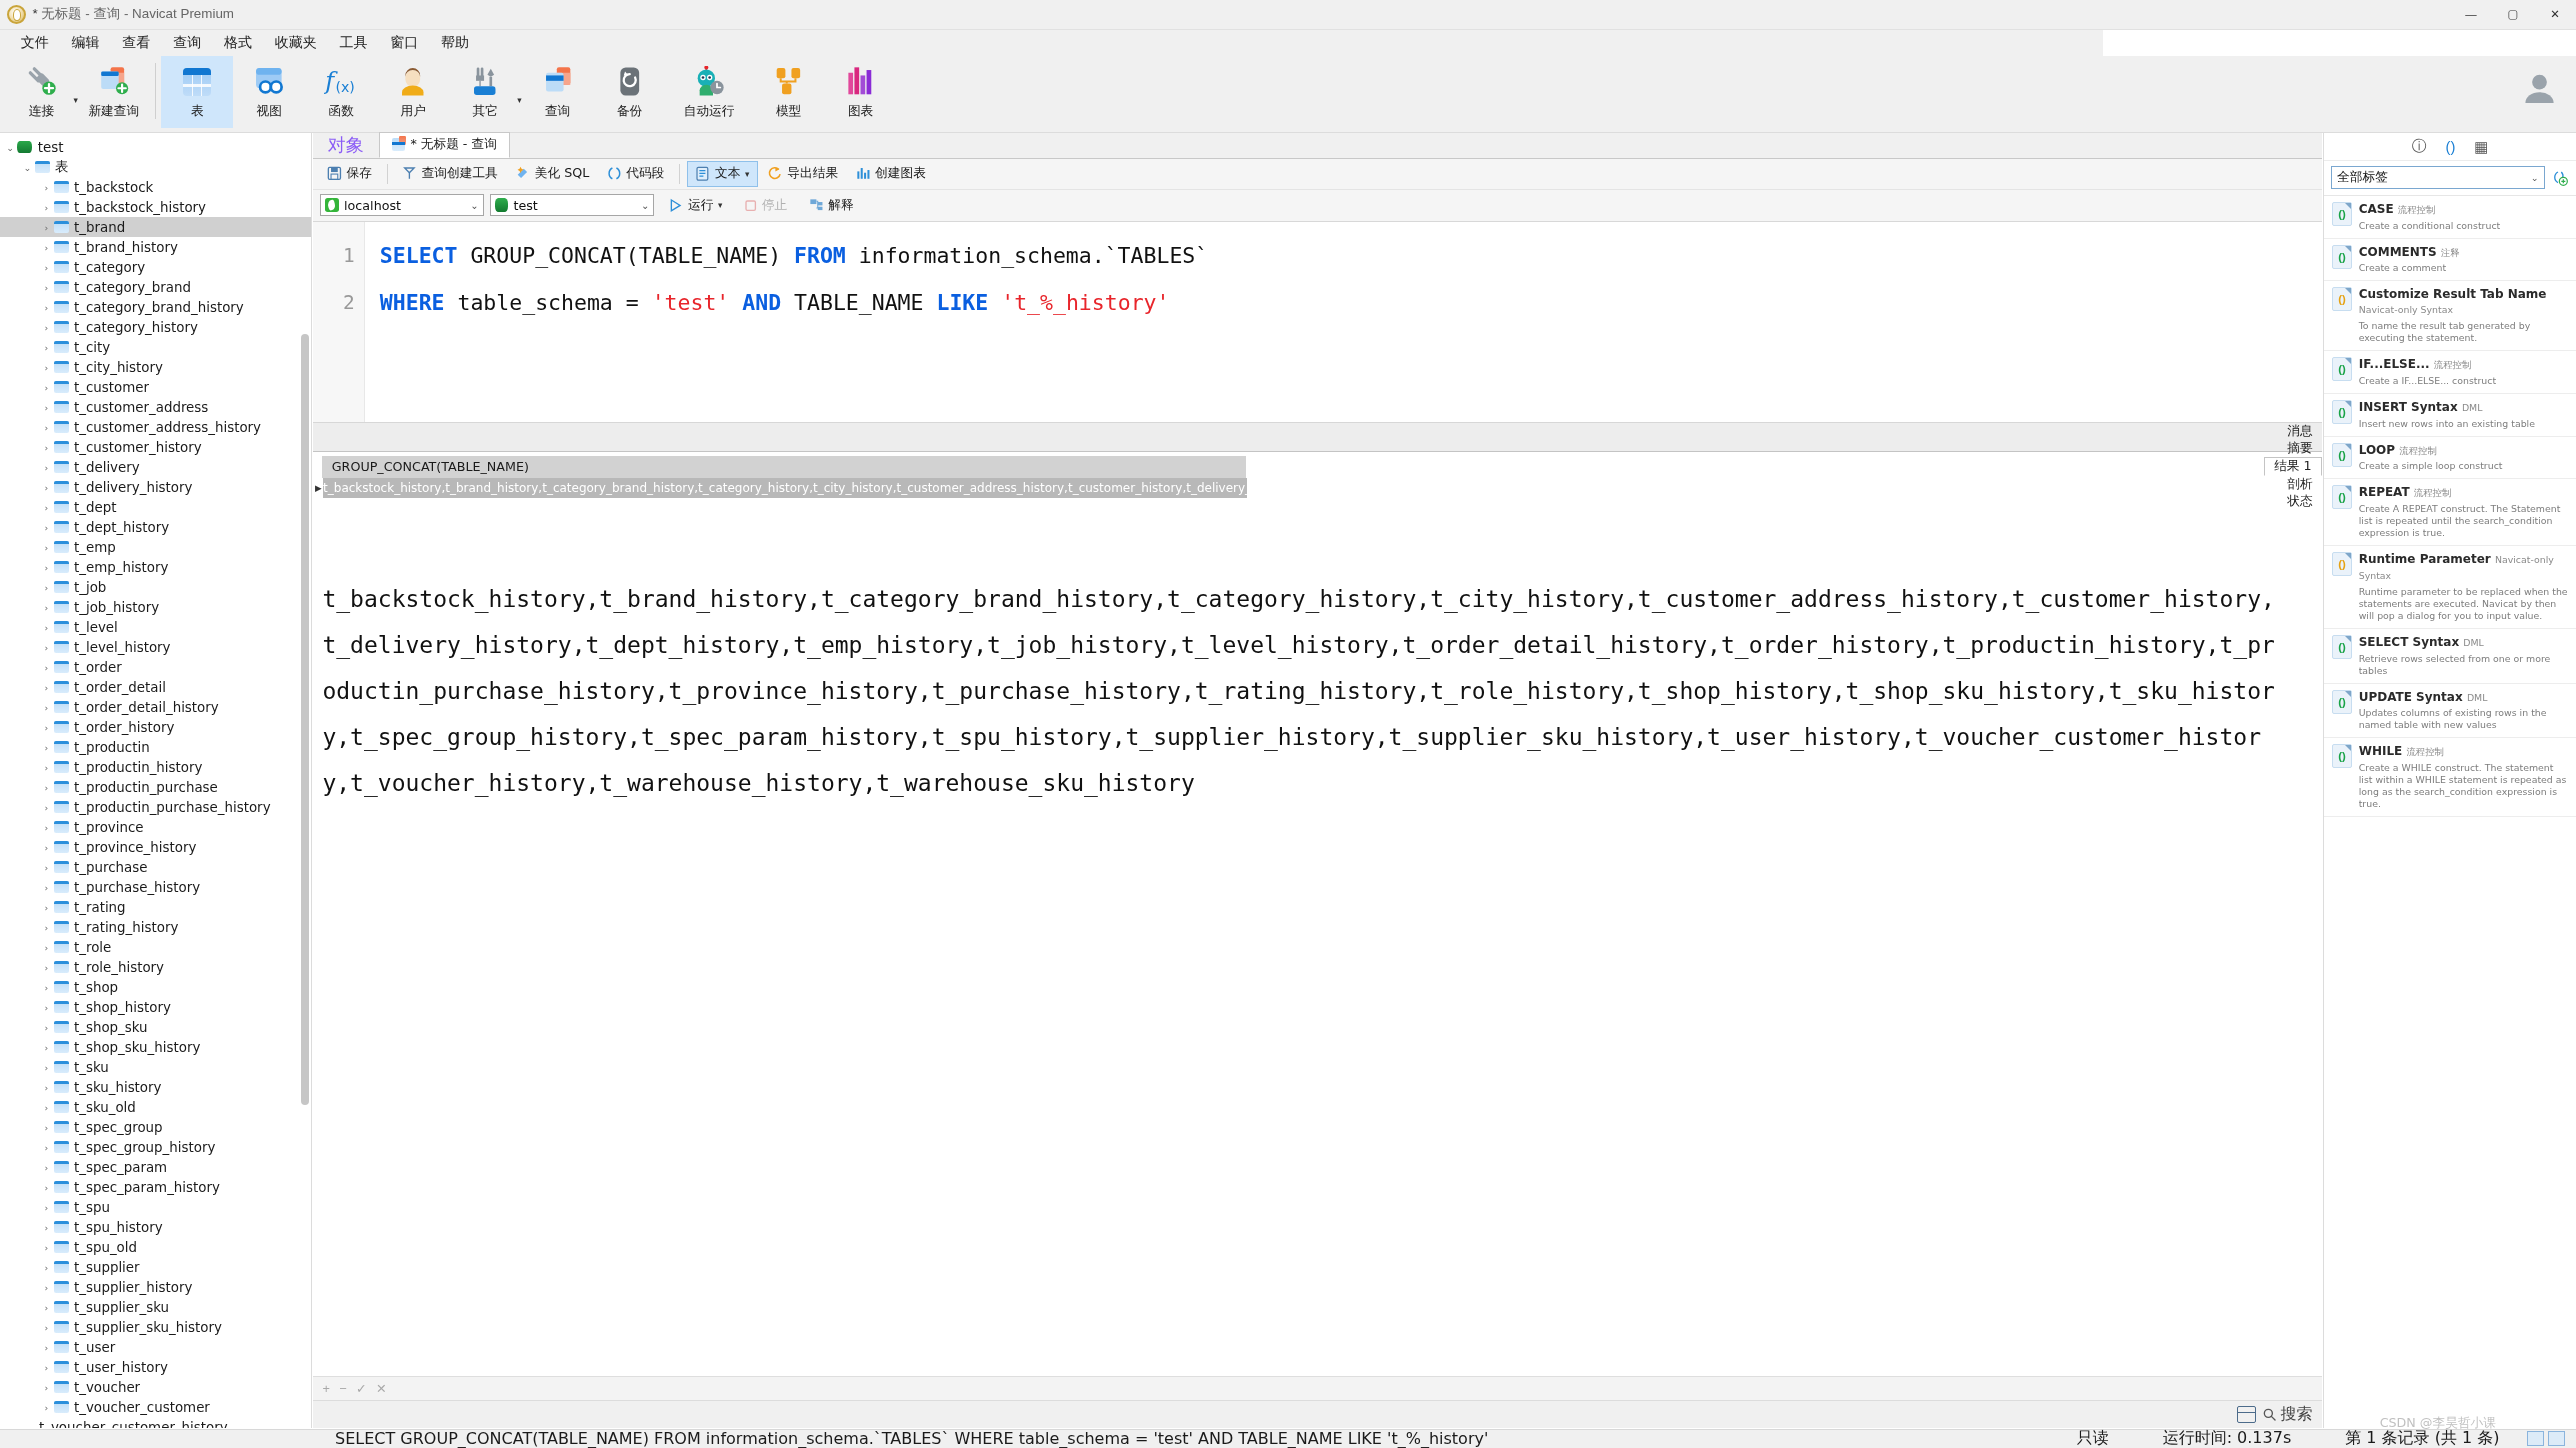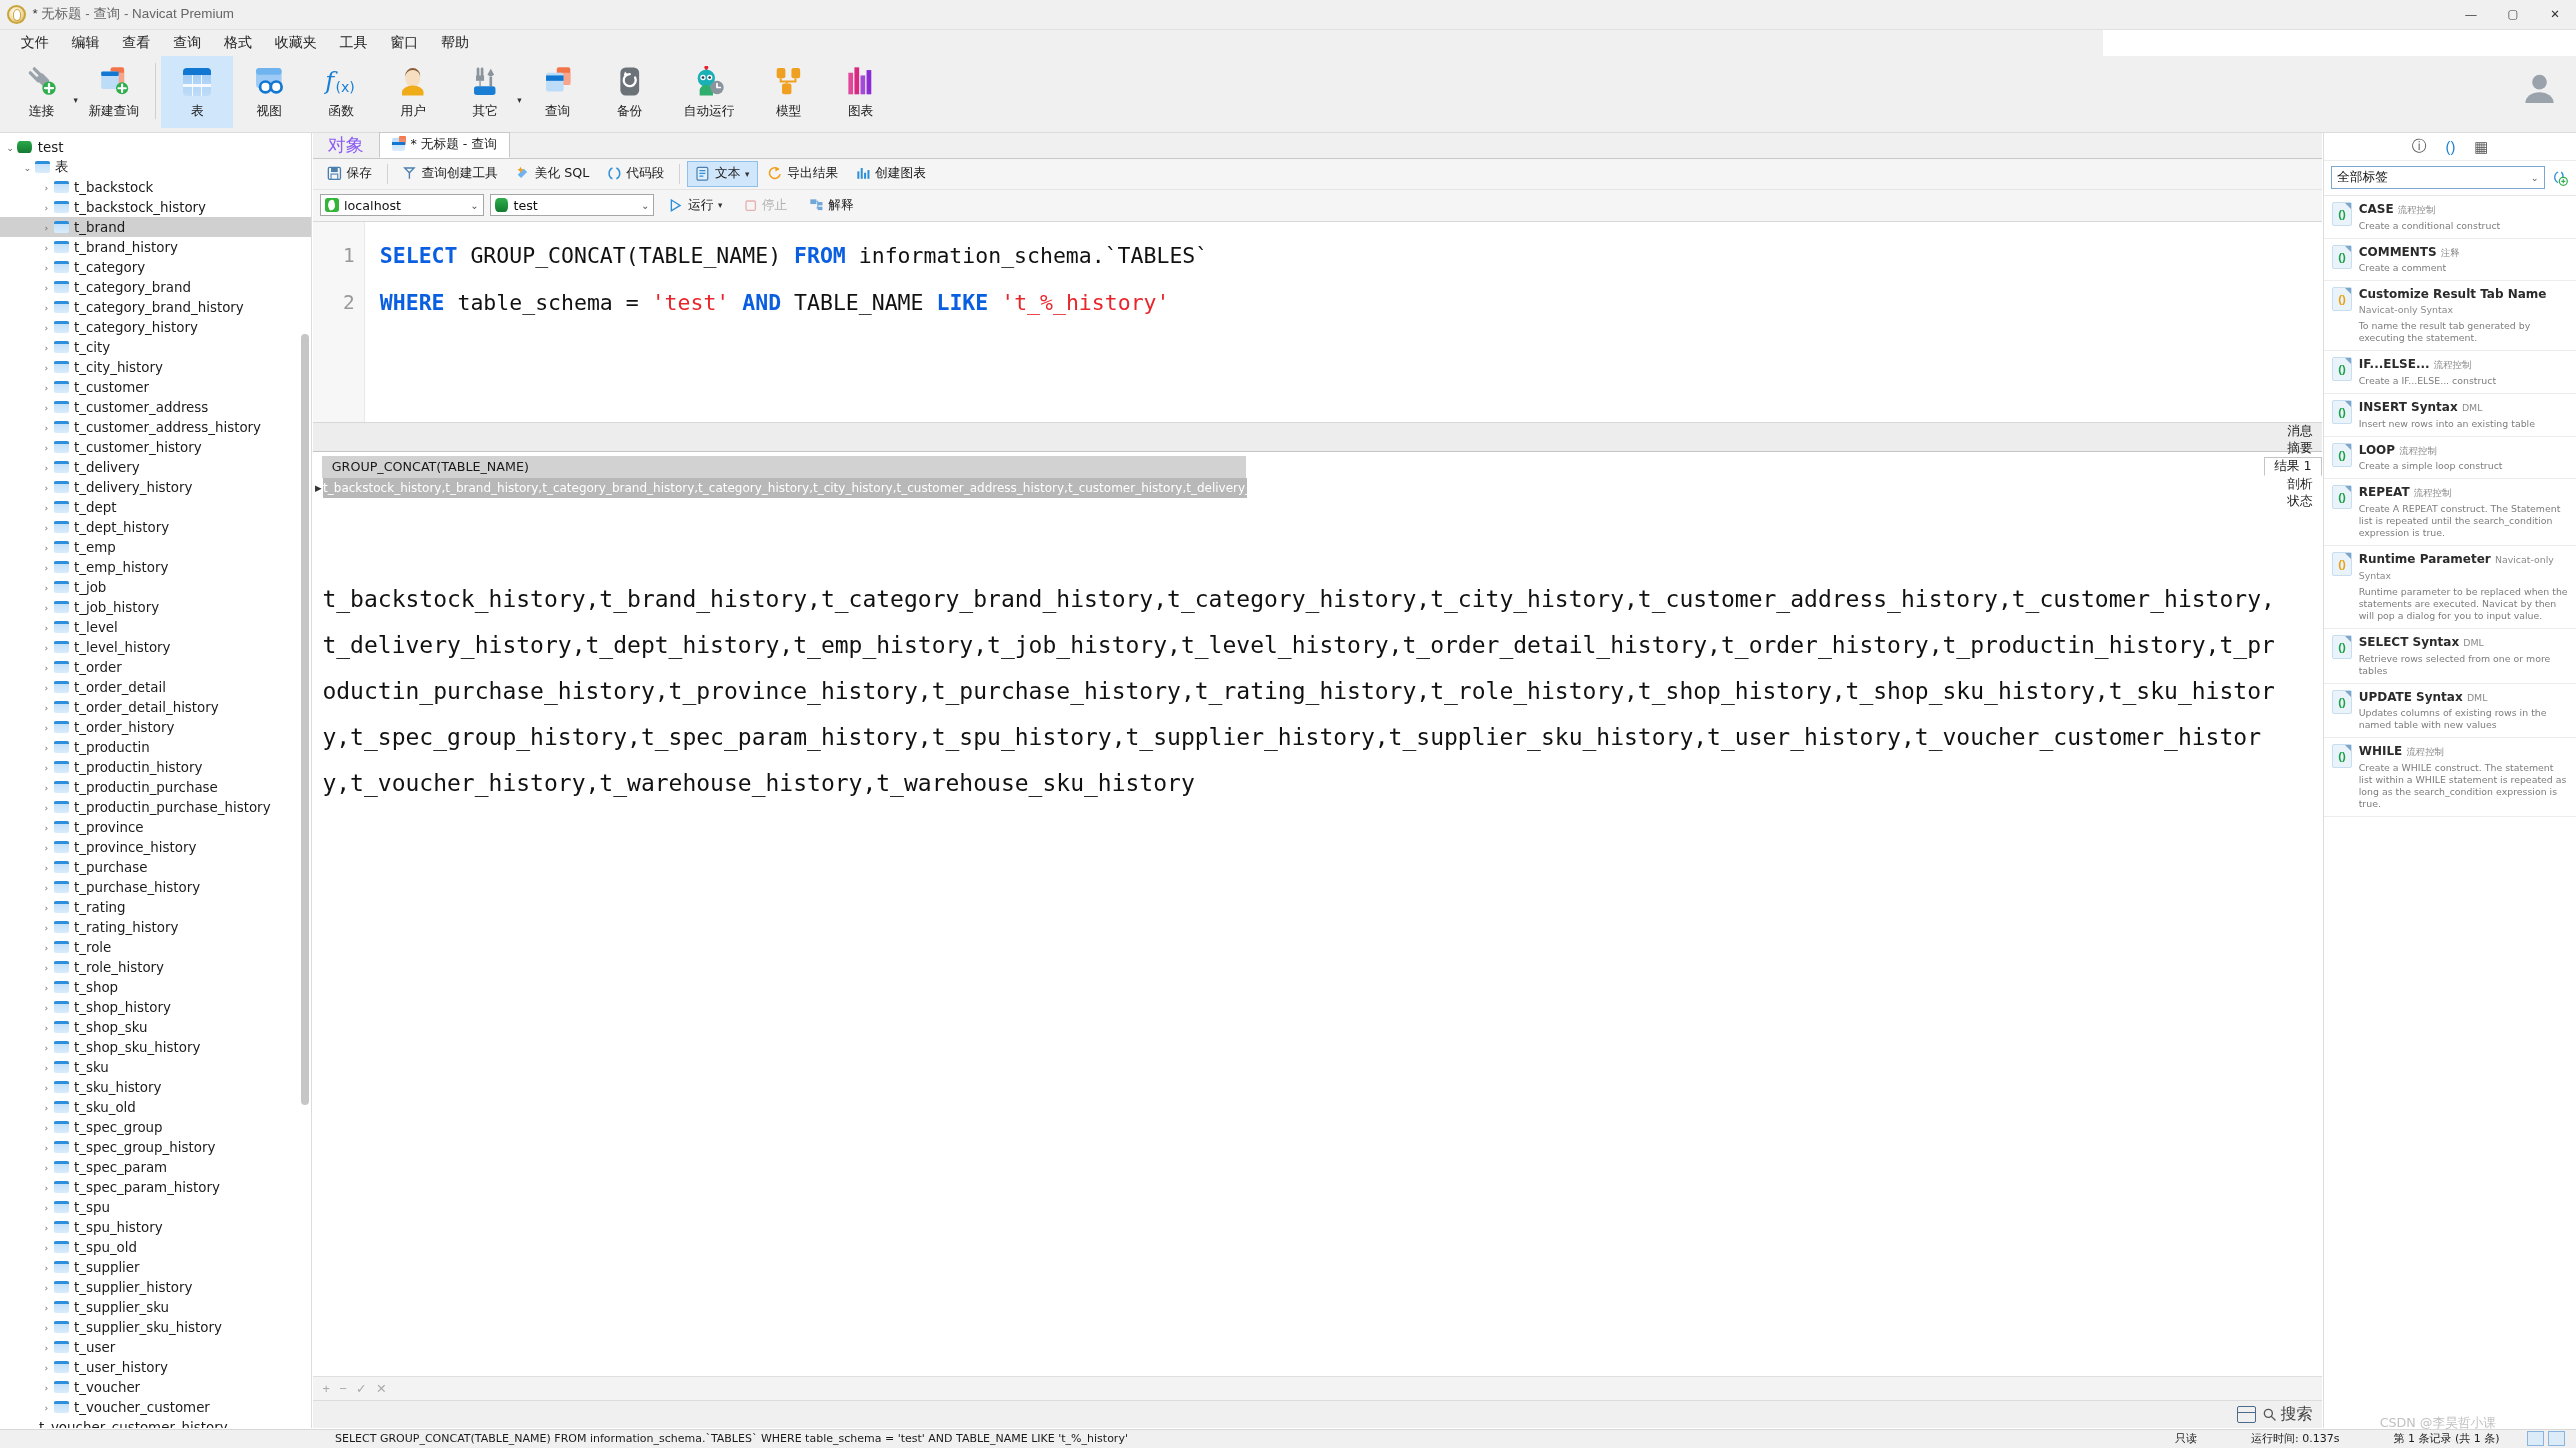--- a/index.html
+++ b/index.html
@@ -253,21 +253,21 @@
   .snip-title { font-size: 12px; font-weight: bold; color: #2b2b2b;
                 font-family: "DejaVu Sans", sans-serif; line-height: 14.8px; }
   .snip-cat { font-size: 9.4px; font-weight: normal; color: #8a8a8a; }
   .snip-desc { font-size: 9.4px; color: #7d7d7d; line-height: 12px; margin-top: 2px;
                font-family: "DejaVu Sans", sans-serif; }
 
   
   .statusbar {
     position: absolute; bottom: 0; left: 0; width: 2576px; height: 19.4px;
     background: #f0f0f0; border-top: 0.7px solid #d8d8d8;
-    display: flex; align-items: center; font-size: 11px; color: #1a1a1a;
+    display: flex; align-items: center; font-size: 16px; color: #1a1a1a;
     font-family: "DejaVu Sans", sans-serif;
   }
   .sb-sql { padding-left: 335px; flex: 1; white-space: nowrap; overflow: hidden; }
   .sb-cell { padding: 0 27px; }
   .watermark {
     position: absolute; right: 80px; bottom: 16px; font-size: 12.7px;
     color: rgba(150,150,150,.6); font-family: "DejaVu Sans", sans-serif;
   }
   .sb-modes { display:flex; gap:4px; padding-right: 10.7px; }
   .sb-mode { width: 17.4px; height: 14.8px; border:0.7px solid #8ab4dd; background:#dcebf8; }

